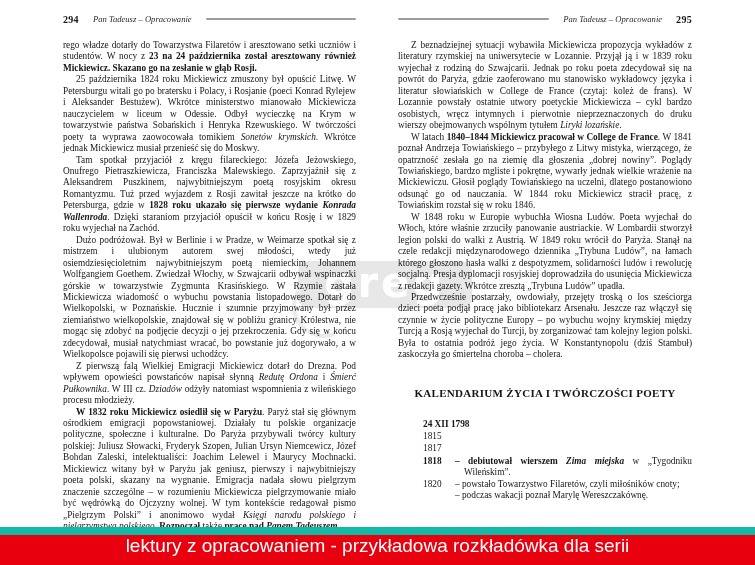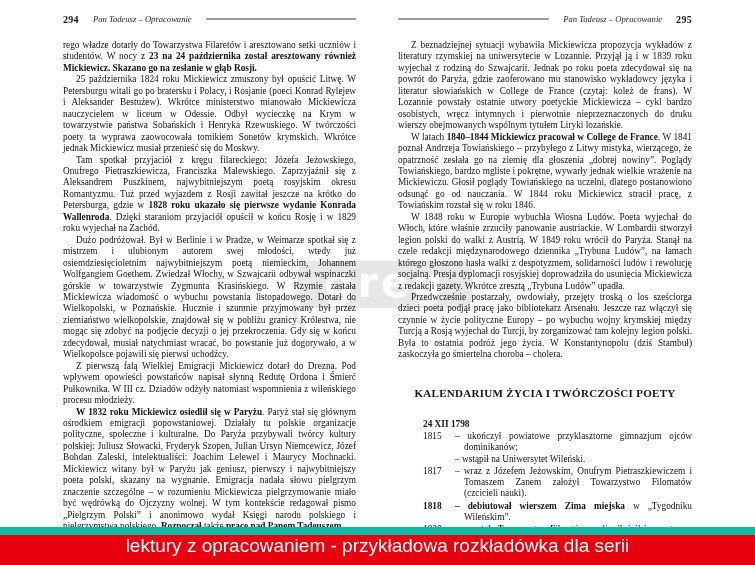--- a/index.html
+++ b/index.html
@@ -19,21 +19,21 @@
   .page-right{left:398px;width:294px;}
 
   .page-header{display:flex;align-items:center;gap:14px;height:12px;margin-bottom:15px;font-size:8.6px;}
   .pageno{font-weight:bold;font-size:10px;letter-spacing:.3px;}
   .running-title{font-style:italic;color:#2a2a2a;white-space:nowrap;}
   .header-rule{flex:1;height:2.5px;background:#9c9c9c;border-radius:1px;}
 
   .para{margin:0;font-size:9.3px;line-height:11.45px;text-align:justify;}
   .para.ind{text-indent:13px;}
   .b{font-weight:bold;}
-  .i{}
+  .i{font-style:italic;}
 
   .cal-heading{text-align:center;font-weight:bold;font-size:11px;letter-spacing:.3px;
                margin:26px 0 20px 0;}
   .kalendarium{padding-left:25px;}
   .cal-entry{display:flex;font-size:9.3px;line-height:11.3px;margin-bottom:1px;}
   .cal-date{min-width:27px;margin-right:5px;white-space:nowrap;}
   .cal-items{flex:1;}
   .cal-item{text-align:justify;padding-left:9px;text-indent:-9px;}
 
   .banner{position:absolute;left:0;right:0;bottom:0;height:30px;z-index:2;
@@ -78,30 +78,23 @@
       <p class="para ind"><span>W 1848 roku w Europie wybuchła Wiosna Ludów. Poeta wyjechał do Włoch, które właśnie zrzuciły panowanie austriackie. W Lombardii stworzył legion polski do walki z Austrią. W 1849 roku wrócił do Paryża. Stanął na czele redakcji międzynarodowego dziennika „Trybuna Ludów”, na łamach którego głoszono hasła walki z despotyzmem, solidarności ludów i rewolucję socjalną. Presja dyplomacji rosyjskiej doprowadziła do usunięcia Mickiewicza z redakcji gazety. Wkrótce zresztą „Trybuna Ludów” upadła.</span></p>
       <p class="para ind"><span>Przedwcześnie postarzały, owdowiały, przejęty troską o los sześciorga dzieci poeta podjął pracę jako bibliotekarz Arsenału. Jeszcze raz włączył się czynnie w życie polityczne Europy – po wybuchu wojny krymskiej między Turcją a Rosją wyjechał do Turcji, by zorganizować tam kolejny legion polski. Była to ostatnia podróż jego życia. W Konstantynopolu (dziś Stambuł) zaskoczyła go śmiertelna choroba – cholera.</span></p>
     </div>
   <div class="cal-heading">KALENDARIUM ŻYCIA I TWÓRCZOŚCI POETY</div>
   <div class="kalendarium" id="kalendarium">
       <div class="cal-entry">
         <span class="cal-date b">24 XII 1798</span>
       </div>
       <div class="cal-entry">
         <span class="cal-date">1815</span>
-        <div class="cal-items">
-          <div class="cal-item"><span>– ukończył powiatowe przyklasztorne gimnazjum ojców dominikanów;</span></div>
-          <div class="cal-item"><span>– wstąpił na Uniwersytet Wileński.</span></div>
-        </div>
       </div>
       <div class="cal-entry">
         <span class="cal-date">1817</span>
-        <div class="cal-items">
-          <div class="cal-item"><span>– wraz z Józefem Jeżowskim, Onufrym Pietraszkiewiczem i Tomaszem Zanem założył Towarzystwo Filomatów (czcicieli nauki).</span></div>
-        </div>
       </div>
       <div class="cal-entry">
         <span class="cal-date b">1818</span>
         <div class="cal-items">
           <div class="cal-item"><span class="b">– debiutował wierszem </span><span class="b i">Zima miejska</span><span> w „Tygodniku Wileńskim”.</span></div>
         </div>
       </div>
       <div class="cal-entry">
         <span class="cal-date">1820</span>
         <div class="cal-items">

